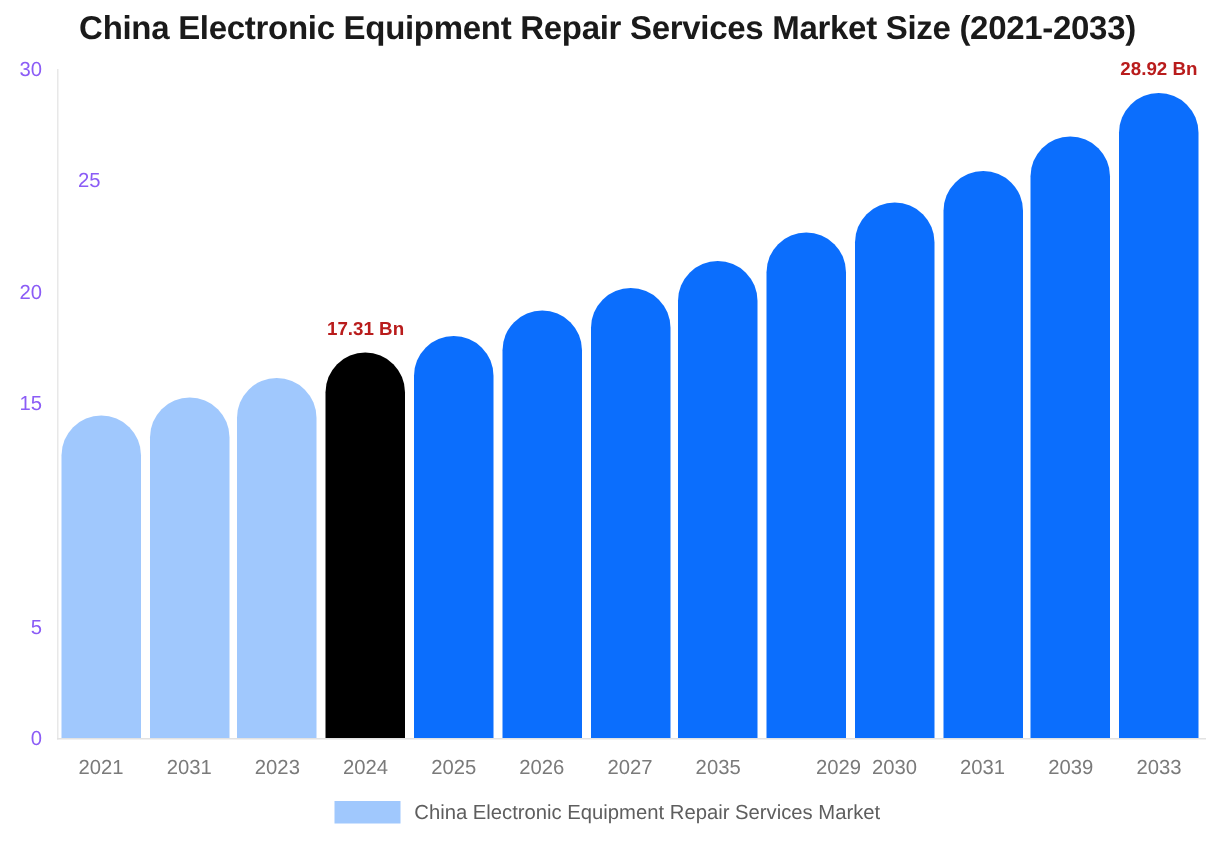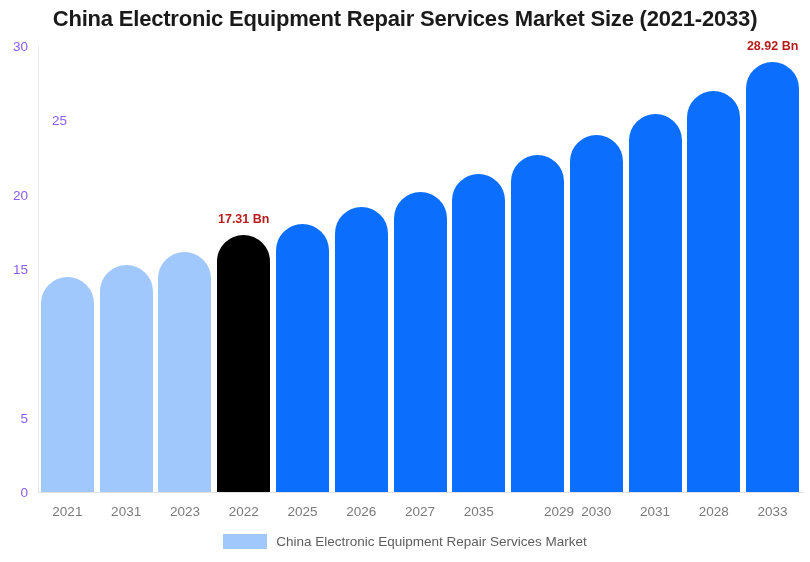--- a/index.html
+++ b/index.html
@@ -165,29 +165,29 @@
       <div class="bar" style="left: 531.808px; width: 53px; height: 356.8px; background: rgb(11, 110, 253);"></div>
       <div class="bar" style="left: 590.577px; width: 53px; height: 378.357px; background: rgb(11, 110, 253);"></div>
       <div class="bar" style="left: 649.346px; width: 53px; height: 401.4px; background: rgb(11, 110, 253);"></div>
       <div class="bar" style="left: 708.115px; width: 53px; height: 429.944px; background: rgb(11, 110, 253);"></div>
     </div>
 
   <div id="x-labels">
       <div class="x-lbl" style="left: 67.3846px;">2021</div>
       <div class="x-lbl" style="left: 126.154px;">2031</div>
       <div class="x-lbl" style="left: 184.923px;">2023</div>
-      <div class="x-lbl" style="left: 243.692px;">2022</div>
+      <div class="x-lbl" style="left: 243.692px;">2024</div>
       <div class="x-lbl" style="left: 302.462px;">2025</div>
       <div class="x-lbl" style="left: 361.231px;">2026</div>
       <div class="x-lbl" style="left: 420px;">2027</div>
       <div class="x-lbl" style="left: 478.769px;">2035</div>
       <div class="x-lbl" style="left: 559px;">2029</div>
       <div class="x-lbl" style="left: 596.308px;">2030</div>
       <div class="x-lbl" style="left: 655.077px;">2031</div>
-      <div class="x-lbl" style="left: 713.846px;">2028</div>
+      <div class="x-lbl" style="left: 713.846px;">2039</div>
       <div class="x-lbl" style="left: 772.615px;">2033</div>
     </div>
 
   <div id="value-labels">
       <div class="bar-value" style="left: 243.692px; top: 211.658px;">17.31 Bn</div>
       <div class="bar-value" style="left: 772.615px; top: 39.056px;">28.92 Bn</div>
     </div>
 
   <div class="legend">
     <div class="legend-item">

